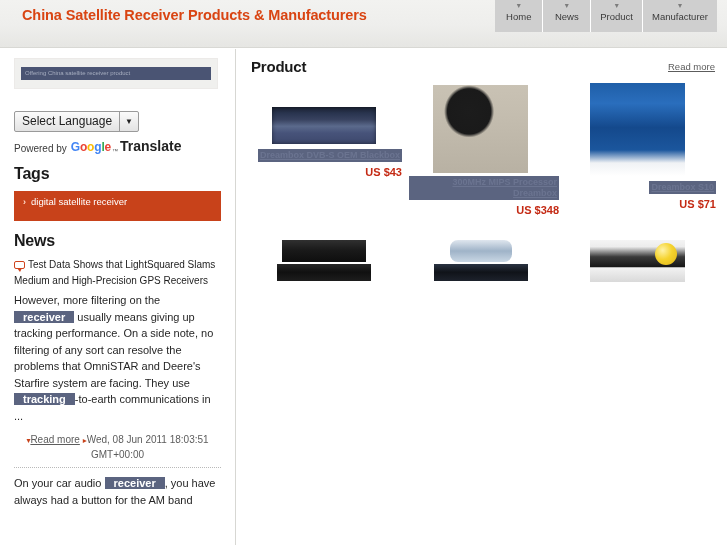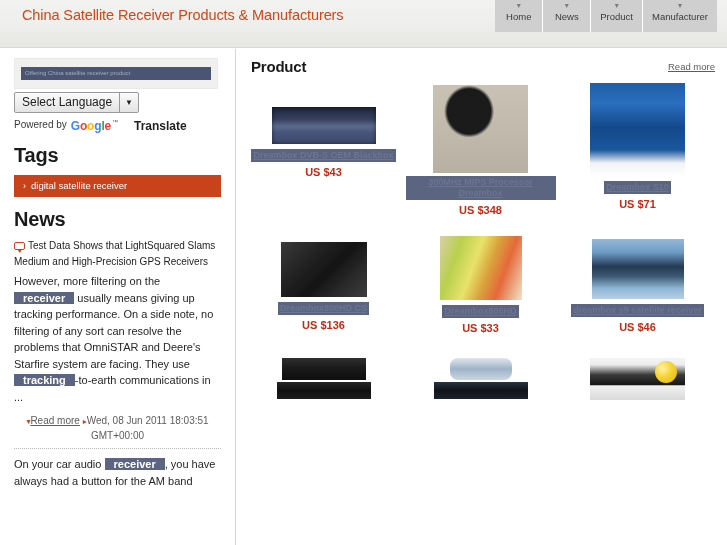--- a/index.html
+++ b/index.html
@@ -23,21 +23,21 @@
     position: absolute; left: 0; top: 0;
     width: 727px; height: 48px;
     background: linear-gradient(to bottom, #f2f2f0 0%, #eeeeec 55%, #e6e6e3 100%);
     border-bottom: 1px solid #d8d8d4;
   }
   #site-title {
     position: absolute; left: 22px; top: 6px;
     width: 440px;
     color: #d94412;
     font-size: 14.5px;
-    font-weight: normal;
+    font-weight: bold;
     line-height: 19px;
     letter-spacing: -0.1px;
   }
   #nav {
     position: absolute; right: 10px; top: 0;
     height: 32px;
     display: flex;
     align-items: stretch;
   }
   .nav-tab {
@@ -95,21 +95,21 @@
     color: #a6adbf;
     font-size: 6px;
     line-height: 13px;
     padding-left: 4px;
     overflow: hidden;
     white-space: nowrap;
     filter: blur(0.35px);
   }
 
   
-  .lang-row { margin-top: 3px; display: flex; }
+  .lang-row { margin-top: 22px; display: flex; }
   .lang-select {
     display: flex; align-items: stretch;
     border: 1px solid #9a9a9a;
     background: linear-gradient(to bottom,#fbfbfb,#e3e3e3);
     border-radius: 2px;
     height: 21px;
     cursor: pointer;
   }
   .lang-label {
     padding: 0 7px;
@@ -121,27 +121,27 @@
   .lang-arrow {
     border-left: 1px solid #9a9a9a;
     width: 19px;
     text-align: center;
     font-size: 8px;
     color: #222;
     line-height: 19px;
   }
   .powered-row {
     margin-top: 6px;
-    display: flex; align-items: flex-start;
+    display: flex; align-items: flex-end;
     font-size: 10px; color: #3a3a3a;
   }
   .goog { font-size: 12px; font-weight: bold; margin: 0 1px 0 4px; letter-spacing: -0.2px;}
   .g1{color:#4285f4}.g2{color:#ea4335}.g3{color:#fbbc05}.g4{color:#4285f4}.g5{color:#34a853}.g6{color:#ea4335}
   .tm { font-size: 6px; vertical-align: super; color:#555; }
-  .translate-word { font-size: 12px; font-weight: bold; color: #222; margin-left: 16px;}
+  .translate-word { font-size: 14px; font-weight: bold; color: #222; margin-left: 2px;}
 
   
   .search-wrap {
     margin-top: 5px;
     width: 204px; height: 20px;
     background: #9b9b9b;
     display: flex; align-items: center;
     padding: 0 3px;
   }
   .search-input {
@@ -163,28 +163,28 @@
     font-weight: bold;
     padding: 1px 8px 1px 4px;
     cursor: pointer;
     height: 16px;
     line-height: 14px;
   }
 
   
   .side-heading {
     margin-top: 11px;
-    font-size: 20px;
+    font-size: 16px;
     font-weight: bold;
     color: #1a1a1a;
     letter-spacing: -0.2px;
   }
   .tag-bar {
     margin-top: 8px;
-    width: 207px; height: 22px;
+    width: 207px; height: 30px;
     background: #c8421a;
     color: #ffffff;
     font-size: 9.5px;
     line-height: 22px;
     padding-left: 9px;
     cursor: pointer;
     white-space: nowrap;
   }
   .tag-chev { color: #ffd9c9; font-size: 9px; margin-right: 5px; font-weight: bold; }
 
@@ -268,21 +268,21 @@
 
   .product-grid {
     position: relative;
     padding: 0 8px;
   }
   .product-row {
     display: flex;
   }
   .product-cell {
     width: 157px;
-    text-align: center;
+    text-align: right;
     position: relative;
   }
   .prod-img {
     margin: 0 auto;
     display: block;
     background-repeat: no-repeat;
     background-size: cover;
     position: relative;
     overflow: hidden;
   }
@@ -413,44 +413,20 @@
 
           <div class="product-cell">
             <div class="prod-img" style="width:95px;height:93px;margin-top:0;
                         background:linear-gradient(to bottom,#1f5fa8 0%,#2a6ebd 22%,#14498c 48%,#1b569d 72%,#f0f2f5 86%,#ffffff 100%);"></div>
             <div class="prod-title">Dreambox S10</div>
             <div class="prod-price">US $71</div>
           </div>
 
         </div>
 
-        <div class="product-row" style="margin-top:18px;">
-
-          <div class="product-cell">
-            <div class="prod-img" style="width:86px;height:55px;margin-top:8px;
-                        background:linear-gradient(135deg,#3a3a3a 0%,#222222 32%,#141414 55%,#2b2b2b 78%,#3d3d3d 100%);"></div>
-            <div class="prod-title">Dreambox800HD CS</div>
-            <div class="prod-price">US $136</div>
-          </div>
-
-          <div class="product-cell">
-            <div class="prod-img" style="width:82px;height:64px;margin-top:2px;
-                        background:linear-gradient(110deg,#d8cfa8 0%,#b9d04e 22%,#e8e36a 42%,#d9a23c 58%,#e5693a 74%,#f0e4c8 100%);"></div>
-            <div class="prod-title">Dreambox800HD</div>
-            <div class="prod-price">US $33</div>
-          </div>
-
-          <div class="product-cell">
-            <div class="prod-img" style="width:92px;height:60px;margin-top:5px;
-                        background:linear-gradient(to bottom,#93b8d8 0%,#6f9cc6 22%,#243a52 46%,#3d5872 62%,#8fb4d4 82%,#b7d0e5 100%);"></div>
-            <div class="prod-title">dreambox s9 satellite receiver</div>
-            <div class="prod-price">US $46</div>
-          </div>
-
-        </div>
 
         <div class="product-row" style="margin-top:24px;">
 
           <div class="product-cell">
             <div class="prod-img" style="width:84px;height:22px;margin-top:0;
                         background:linear-gradient(to bottom,#303030 0%,#1a1a1a 45%,#0e0e0e 100%);"></div>
             <div class="prod-img" style="width:94px;height:17px;margin-top:2px;
                         background:linear-gradient(to bottom,#262626 0%,#101010 48%,#1d1d1d 100%);"></div>
 
           </div>

